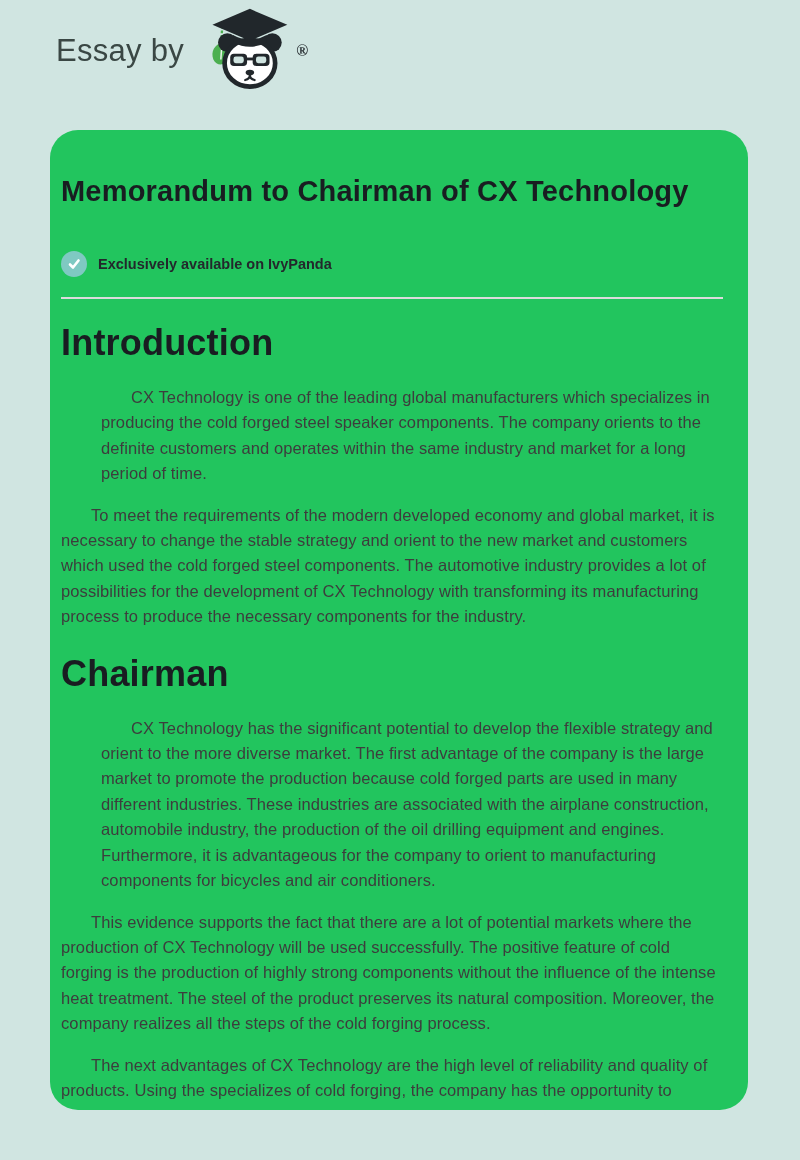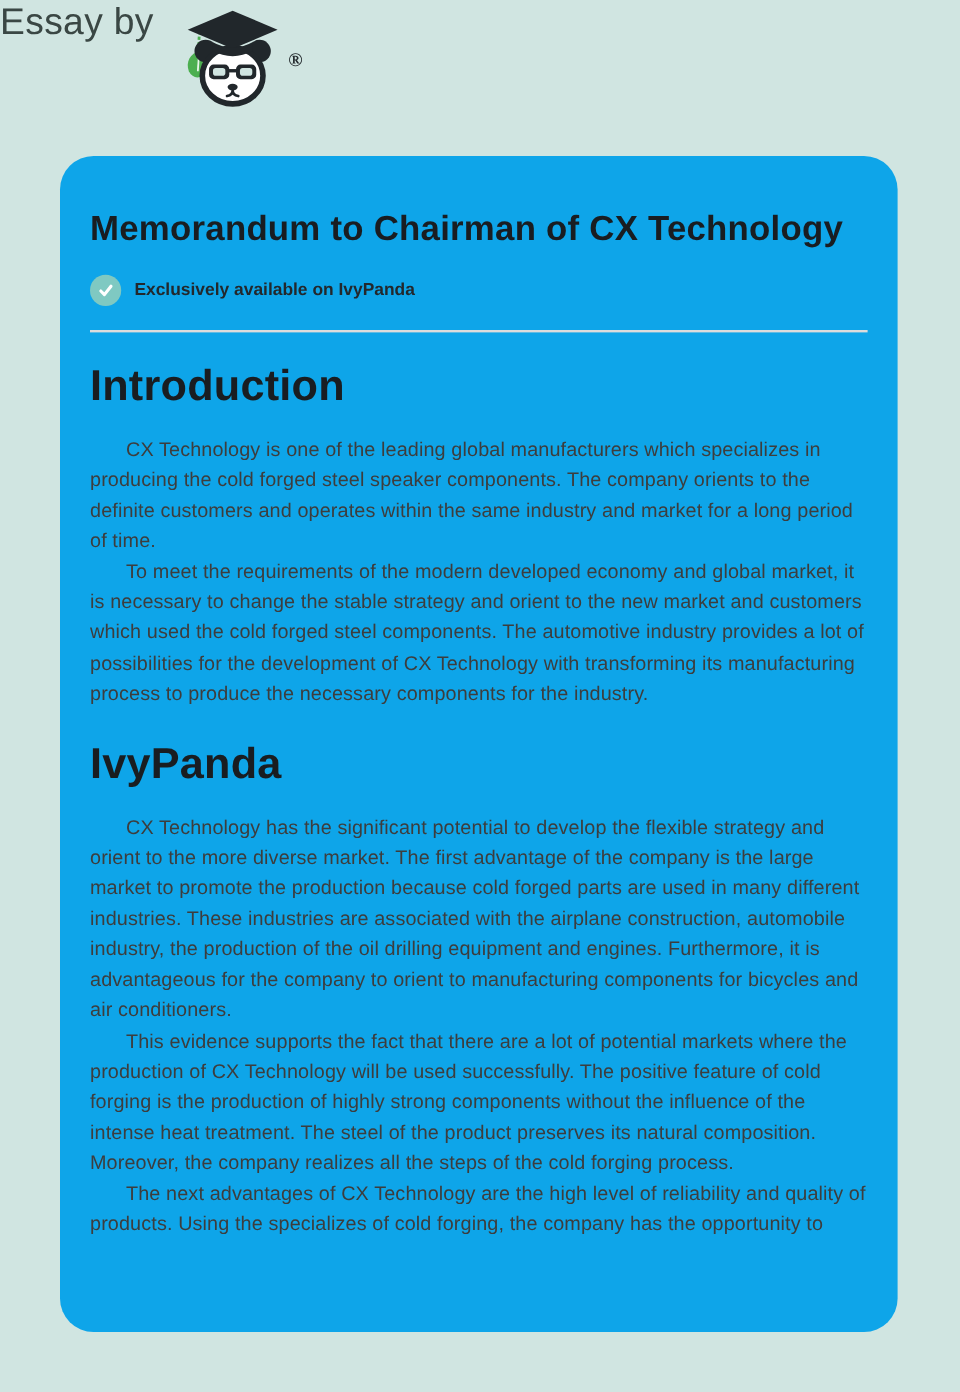--- a/index.html
+++ b/index.html
@@ -10,20 +10,22 @@
     background: #d0e5e1;
     font-family: "Liberation Sans", sans-serif;
     overflow: hidden;
     position: relative;
   }
 
   
   .site-header {
     height: 102px;
     display: flex;
+    align-items: center;
+    padding-left: 56px;
   }
   .essay-by {
     font-size: 31px;
     color: #3a4744;
     letter-spacing: 0.3px;
   }
   .logo {
     display: flex;
     align-items: center;
     margin-left: 16px;
@@ -47,37 +49,37 @@
     line-height: 1;
   }
 
   
   .card {
     position: absolute;
     left: 50px;
     top: 130px;
     width: 698px;
     height: 980px;
-    background: #0ea5e9;
+    background: #22c55e;
     border-radius: 28px;
-    padding: 40px 25px 0 25px;
+    padding: 40px 25px 0 11px;
     overflow: hidden;
   }
   h1.essay-title {
     font-size: 29px;
     line-height: 43px;
     font-weight: 700;
     color: #191d21;
     letter-spacing: 0.2px;
   }
   .badge-row {
     display: flex;
     align-items: center;
     gap: 11px;
-    margin-top: 16px;
+    margin-top: 38px;
   }
   .check-circle {
     width: 26px;
     height: 26px;
     min-width: 26px;
     border-radius: 50%;
     background: #7fc9c2;
     display: flex;
     align-items: center;
     justify-content: center;
@@ -97,23 +99,24 @@
     font-weight: 700;
     color: #191d21;
     margin-top: 23px;
     letter-spacing: 0.2px;
   }
   p.body-para {
     font-size: 16.5px;
     line-height: 25.4px;
     color: #3d3d3d;
     text-indent: 30px;
+    margin-top: 16px;
     letter-spacing: 0.1px;
   }
-  p.body-para.first { margin-top: 21px; }
+  p.body-para.first { margin-top: 21px; margin-left: 40px; }
 </style>
 </head>
 <body>
 
 <header class="site-header">
   <span class="essay-by">Essay by</span>
 
   <span class="logo">
     <svg viewBox="0 0 100 94" aria-hidden="true">
 
@@ -154,17 +157,17 @@
     </span>
     <span class="badge-label">Exclusively available on IvyPanda</span>
   </div>
 
   <hr class="divider">
 
   <h2 class="section-heading">Introduction</h2>
   <p class="body-para first">CX Technology is one of the leading global manufacturers which specializes in producing the cold forged steel speaker components. The company orients to the definite customers and operates within the same industry and market for a long period of time.</p>
   <p class="body-para">To meet the requirements of the modern developed economy and global market, it is necessary to change the stable strategy and orient to the new market and customers which used the cold forged steel components. The automotive industry provides a lot of possibilities for the development of CX Technology with transforming its manufacturing process to produce the necessary components for the industry.</p>
 
-  <h2 class="section-heading">IvyPanda</h2>
+  <h2 class="section-heading">Chairman</h2>
   <p class="body-para first">CX Technology has the significant potential to develop the flexible strategy and orient to the more diverse market. The first advantage of the company is the large market to promote the production because cold forged parts are used in many different industries. These industries are associated with the airplane construction, automobile industry, the production of the oil drilling equipment and engines. Furthermore, it is advantageous for the company to orient to manufacturing components for bicycles and air conditioners.</p>
   <p class="body-para">This evidence supports the fact that there are a lot of potential markets where the production of CX Technology will be used successfully. The positive feature of cold forging is the production of highly strong components without the influence of the intense heat treatment. The steel of the product preserves its natural composition. Moreover, the company realizes all the steps of the cold forging process.</p>
   <p class="body-para">The next advantages of CX Technology are the high level of reliability and quality of products. Using the specializes of cold forging, the company has the opportunity to</p>
 </main>
 
 </body></html>

